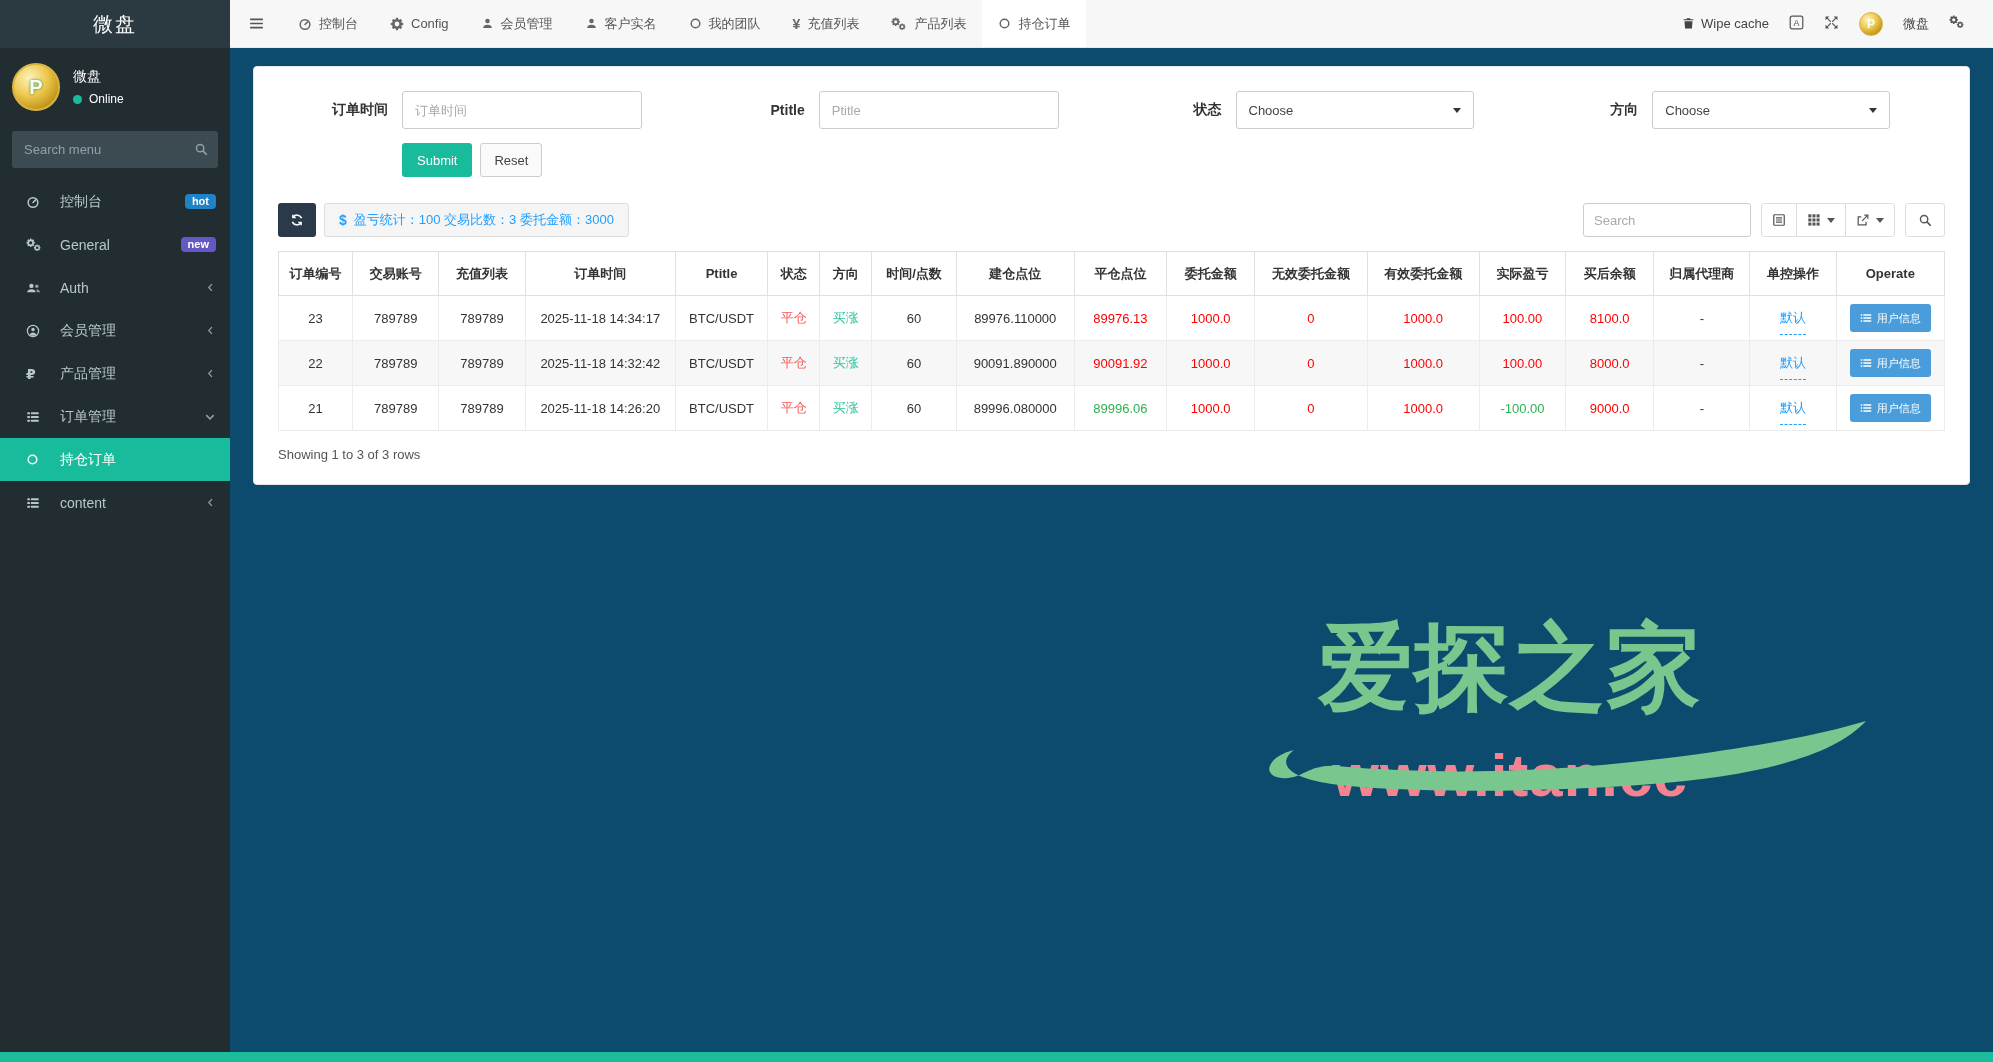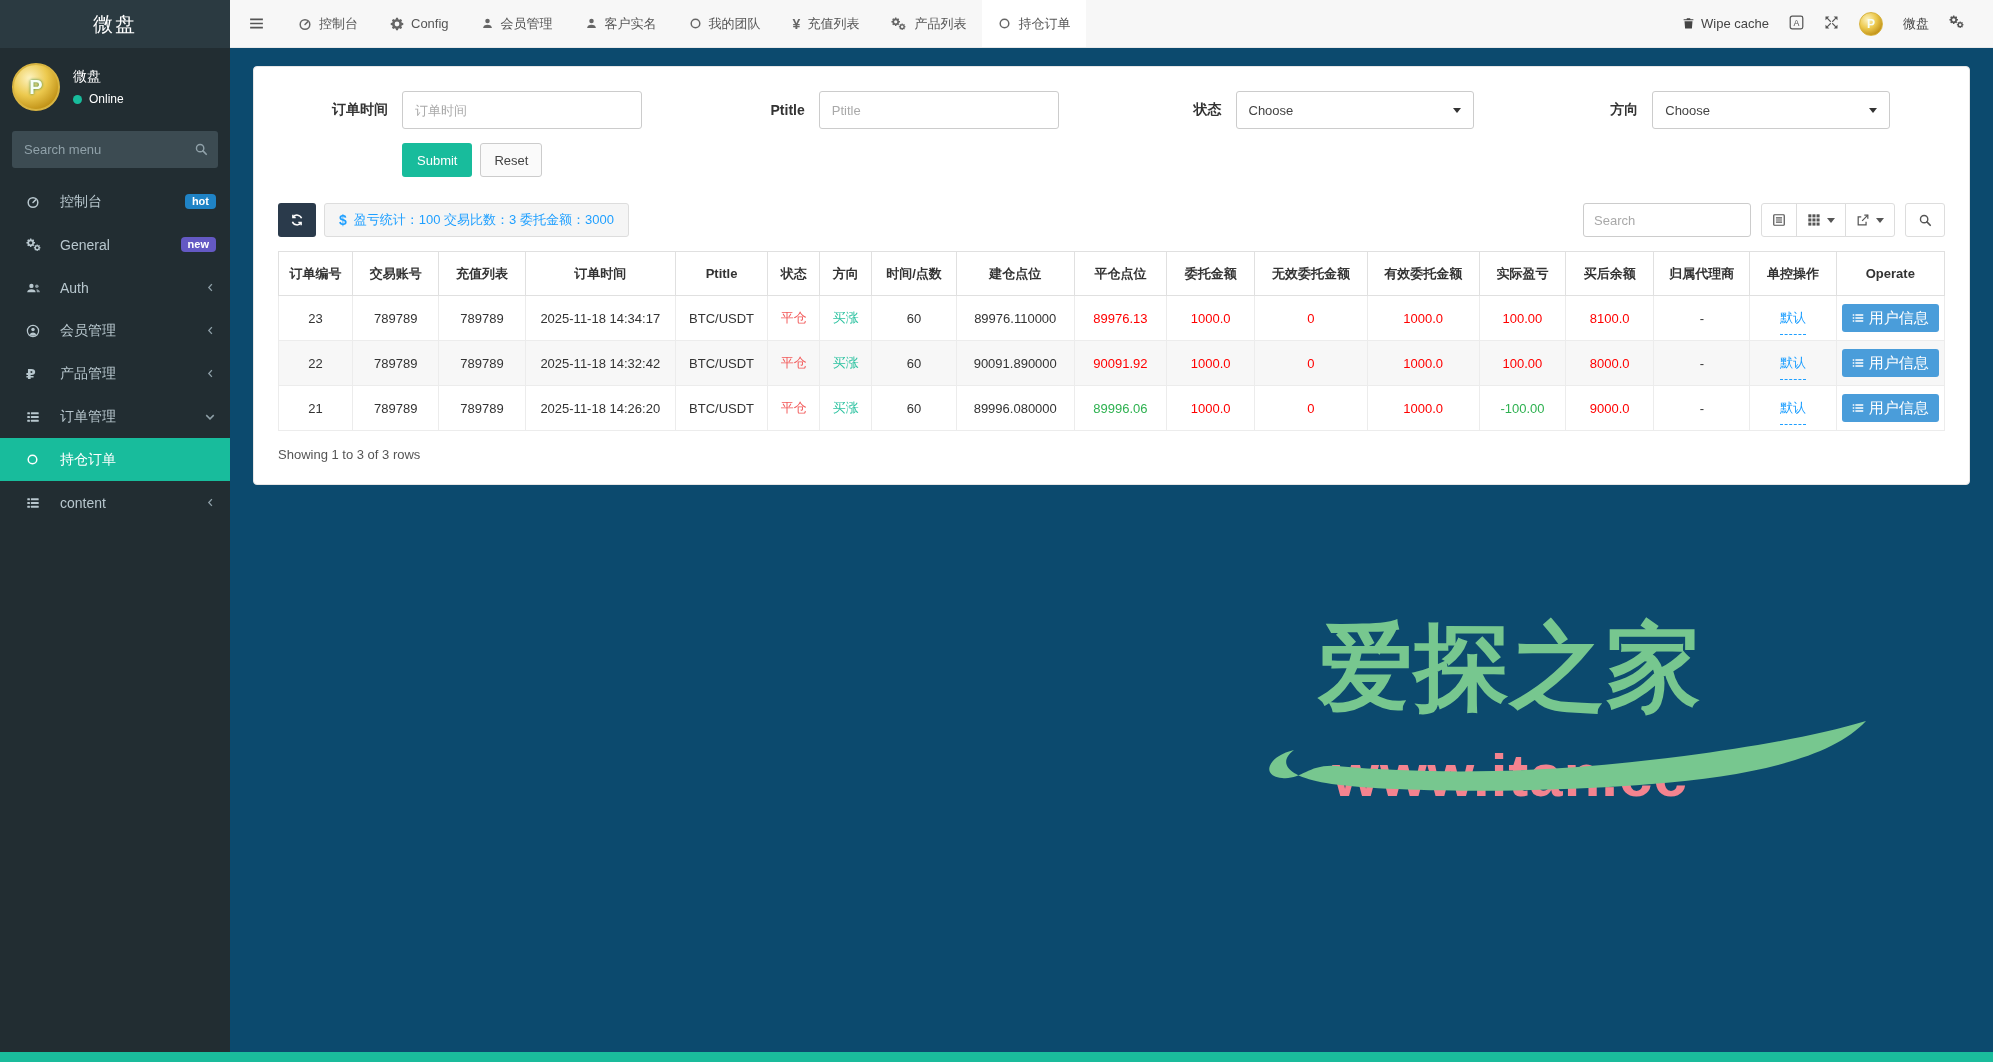--- a/index.html
+++ b/index.html
@@ -81,21 +81,21 @@
   
   .data-table{width:100%;border-collapse:collapse;table-layout:fixed;margin-top:14px;font-size:13px;color:#333;}
   .data-table th{border:1px solid #e0e0e0;height:44px;font-weight:bold;text-align:center;padding:0 4px;cursor:pointer;background:#fff;}
   .data-table td{border:1px solid #ececec;height:45px;text-align:center;padding:0 4px;background:#fff;}
   tr.striped td{background:#f7f7f7;}
   .c-red{color:var(--value-red);}
   .c-green{color:var(--value-green);}
   .c-status-red{color:var(--status-red);text-align:center;}
   .c-dir-green{color:var(--direction-green);}
   .dashed-link{color:var(--link-blue);text-decoration:none;border-bottom:1px dashed var(--link-blue);padding-bottom:9px;cursor:pointer;}
-  .info-btn{background:var(--button-info);color:#fff;border:none;border-radius:3px;height:28px;padding:0 10px;font-size:15px;display:inline-flex;align-items:center;gap:5px;cursor:pointer;}
+  .info-btn{background:var(--button-info);color:#fff;border:none;border-radius:3px;height:28px;padding:0 10px;font-size:11px;display:inline-flex;align-items:center;gap:5px;cursor:pointer;}
   .summary{margin-top:16px;font-size:13px;color:#555;}
 
   
   .watermark{position:absolute;left:1040px;top:528px;width:480px;text-align:center;pointer-events:none;margin-top:44px;}
   .wm-title{font-size:95px;font-weight:bold;color:var(--watermark-green);line-height:1;letter-spacing:1px;white-space:nowrap;}
   .wm-swoosh{position:absolute;left:-16px;top:96px;width:620px;height:78px;}
   .wm-url{margin-top:26px;font-size:60px;font-weight:bold;color:var(--watermark-pink);letter-spacing:1px;white-space:nowrap;}
 
   .footer-bar{position:absolute;left:0;bottom:0;width:1993px;height:10px;background:var(--footer);z-index:50;}
 </style>

